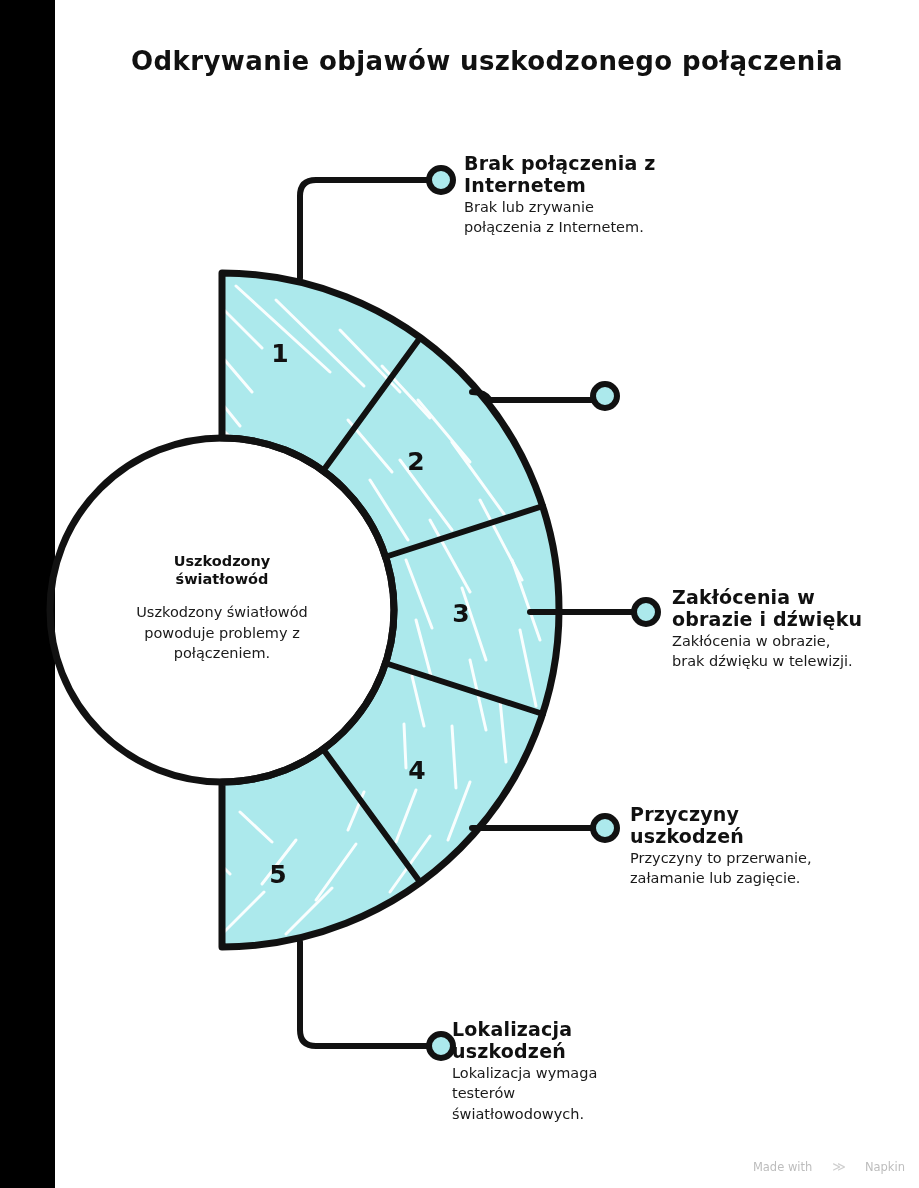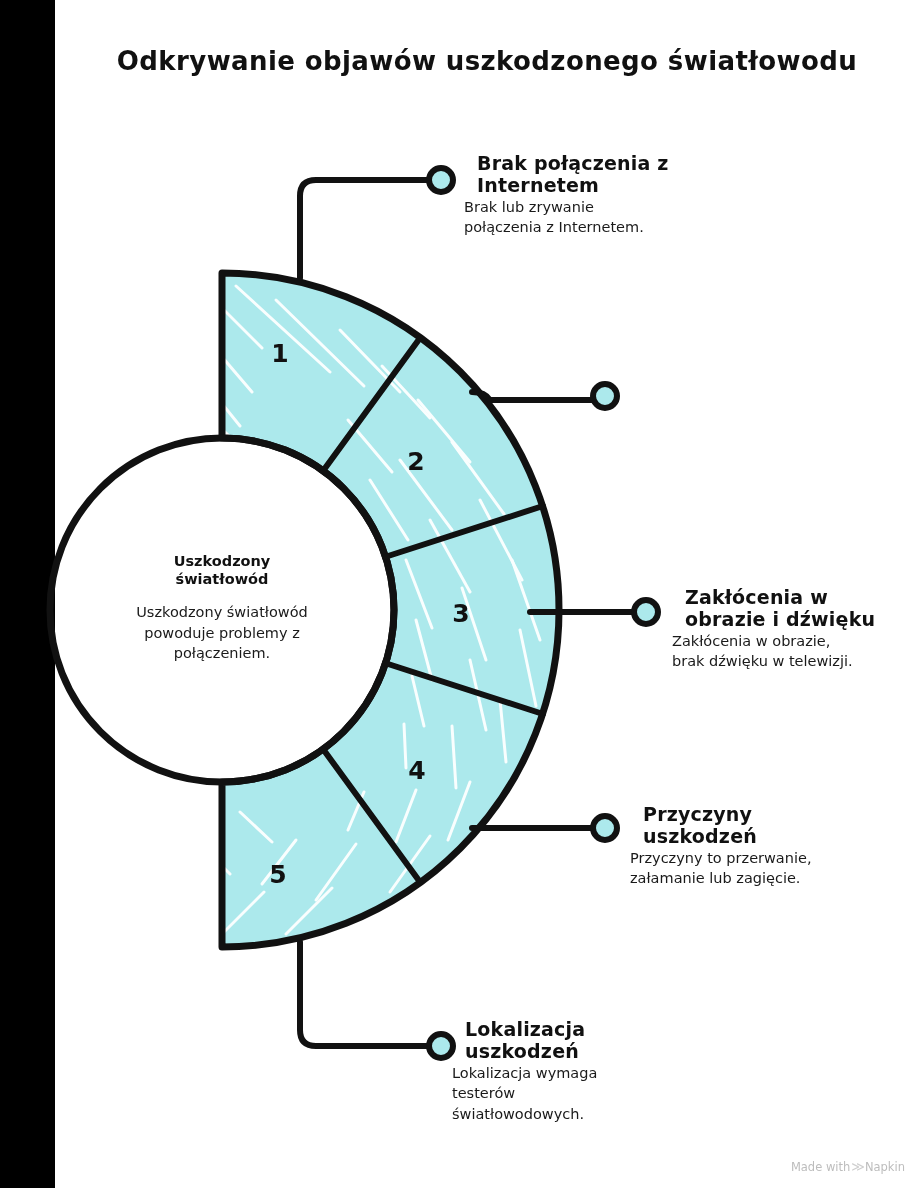--- a/index.html
+++ b/index.html
@@ -35,21 +35,20 @@
     position:absolute;
   }
   .item .head{
     font-family:"DejaVu Sans", sans-serif;
     font-weight:700;
     font-size:19px;
     line-height:1.18;
     color:#111111;
     letter-spacing:0.2px;
     white-space:pre-line;
-    margin-left:13px;
   }
   .item .body{
     font-family:"DejaVu Sans", sans-serif;
     font-weight:400;
     font-size:14.5px;
     line-height:1.42;
     color:#1a1a1a;
     white-space:pre-line;
   }
 
@@ -82,34 +81,34 @@
     font-size:25px;
     fill:#111111;
   }
 
   .watermark{
     position:absolute;
     right:14px;bottom:14px;
     font-family:"DejaVu Sans", sans-serif;
     font-size:11.5px;
     color:#bdbdbd;
-    display:flex;align-items:center;gap:1px;
+    display:flex;align-items:center;gap:20px;
   }
   .watermark .wm-mark{
     font-size:13px;color:#cfcfcf;letter-spacing:-1px;
   }
 </style>
 </head>
 <body>
 
 <div id="root">
 
   <div class="left-bar"></div>
 
-  <div class="title">Odkrywanie objawów uszkodzonego światłowodu</div>
+  <div class="title">Odkrywanie objawów uszkodzonego połączenia</div>
 
   <svg class="diagram" viewBox="0 0 919 1188">
     <defs>
       <clipPath id="ringClip">
         <path d="M 222 273
                  A 337 337 0 0 1 222 947
                  L 222 782
                  A 172 172 0 0 0 222 438
                  Z"></path>
       </clipPath>

